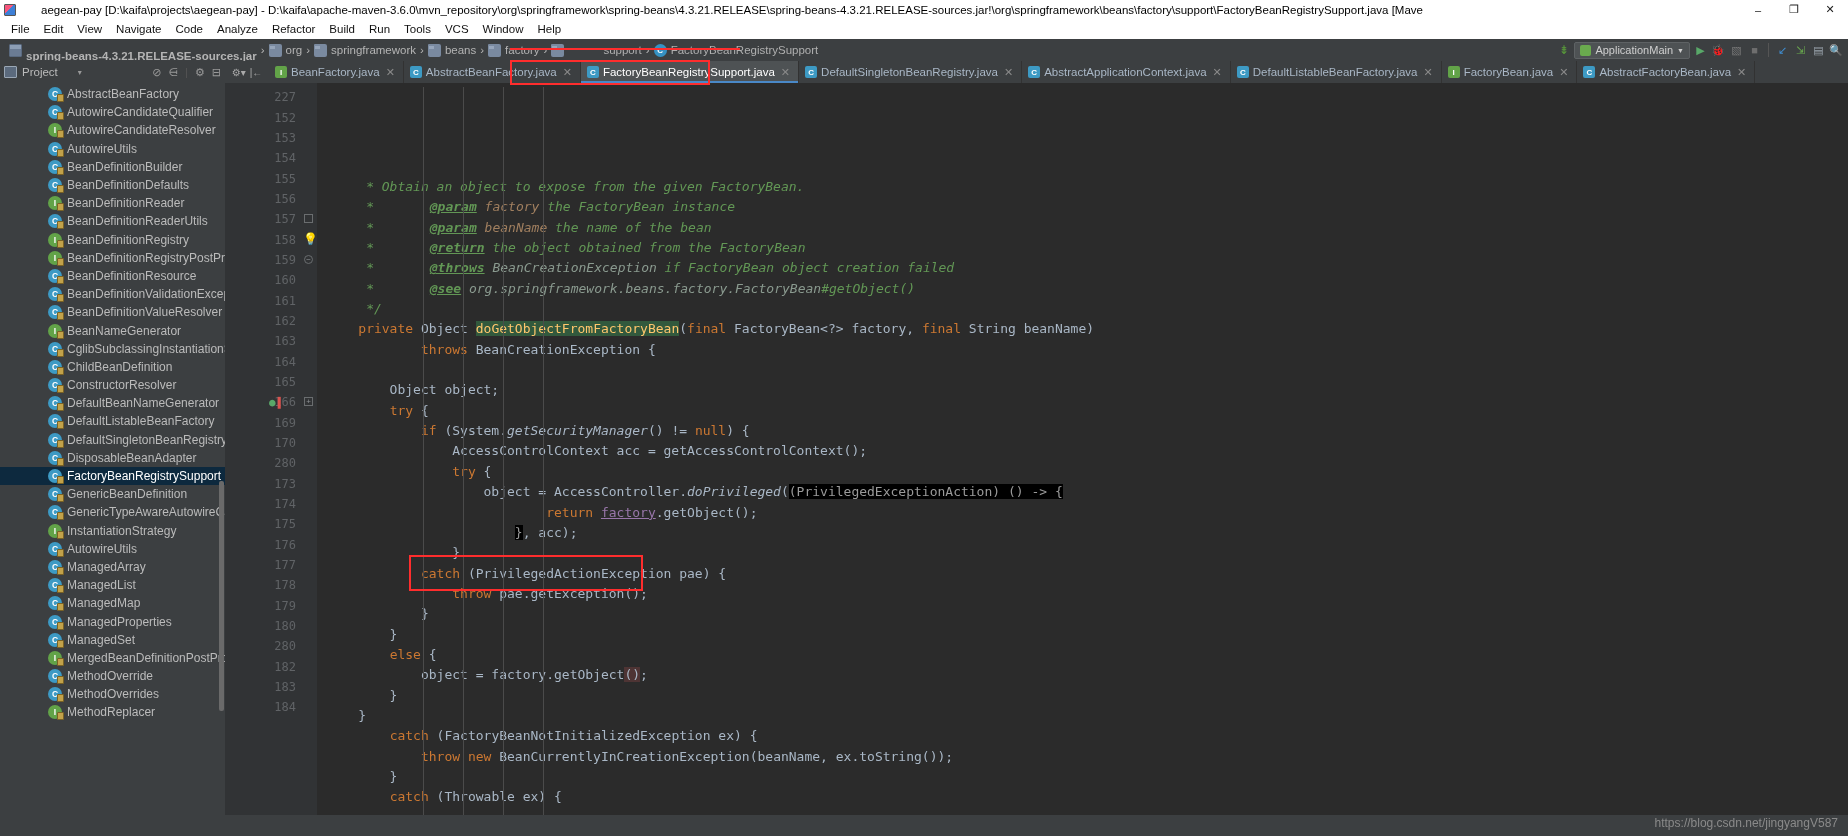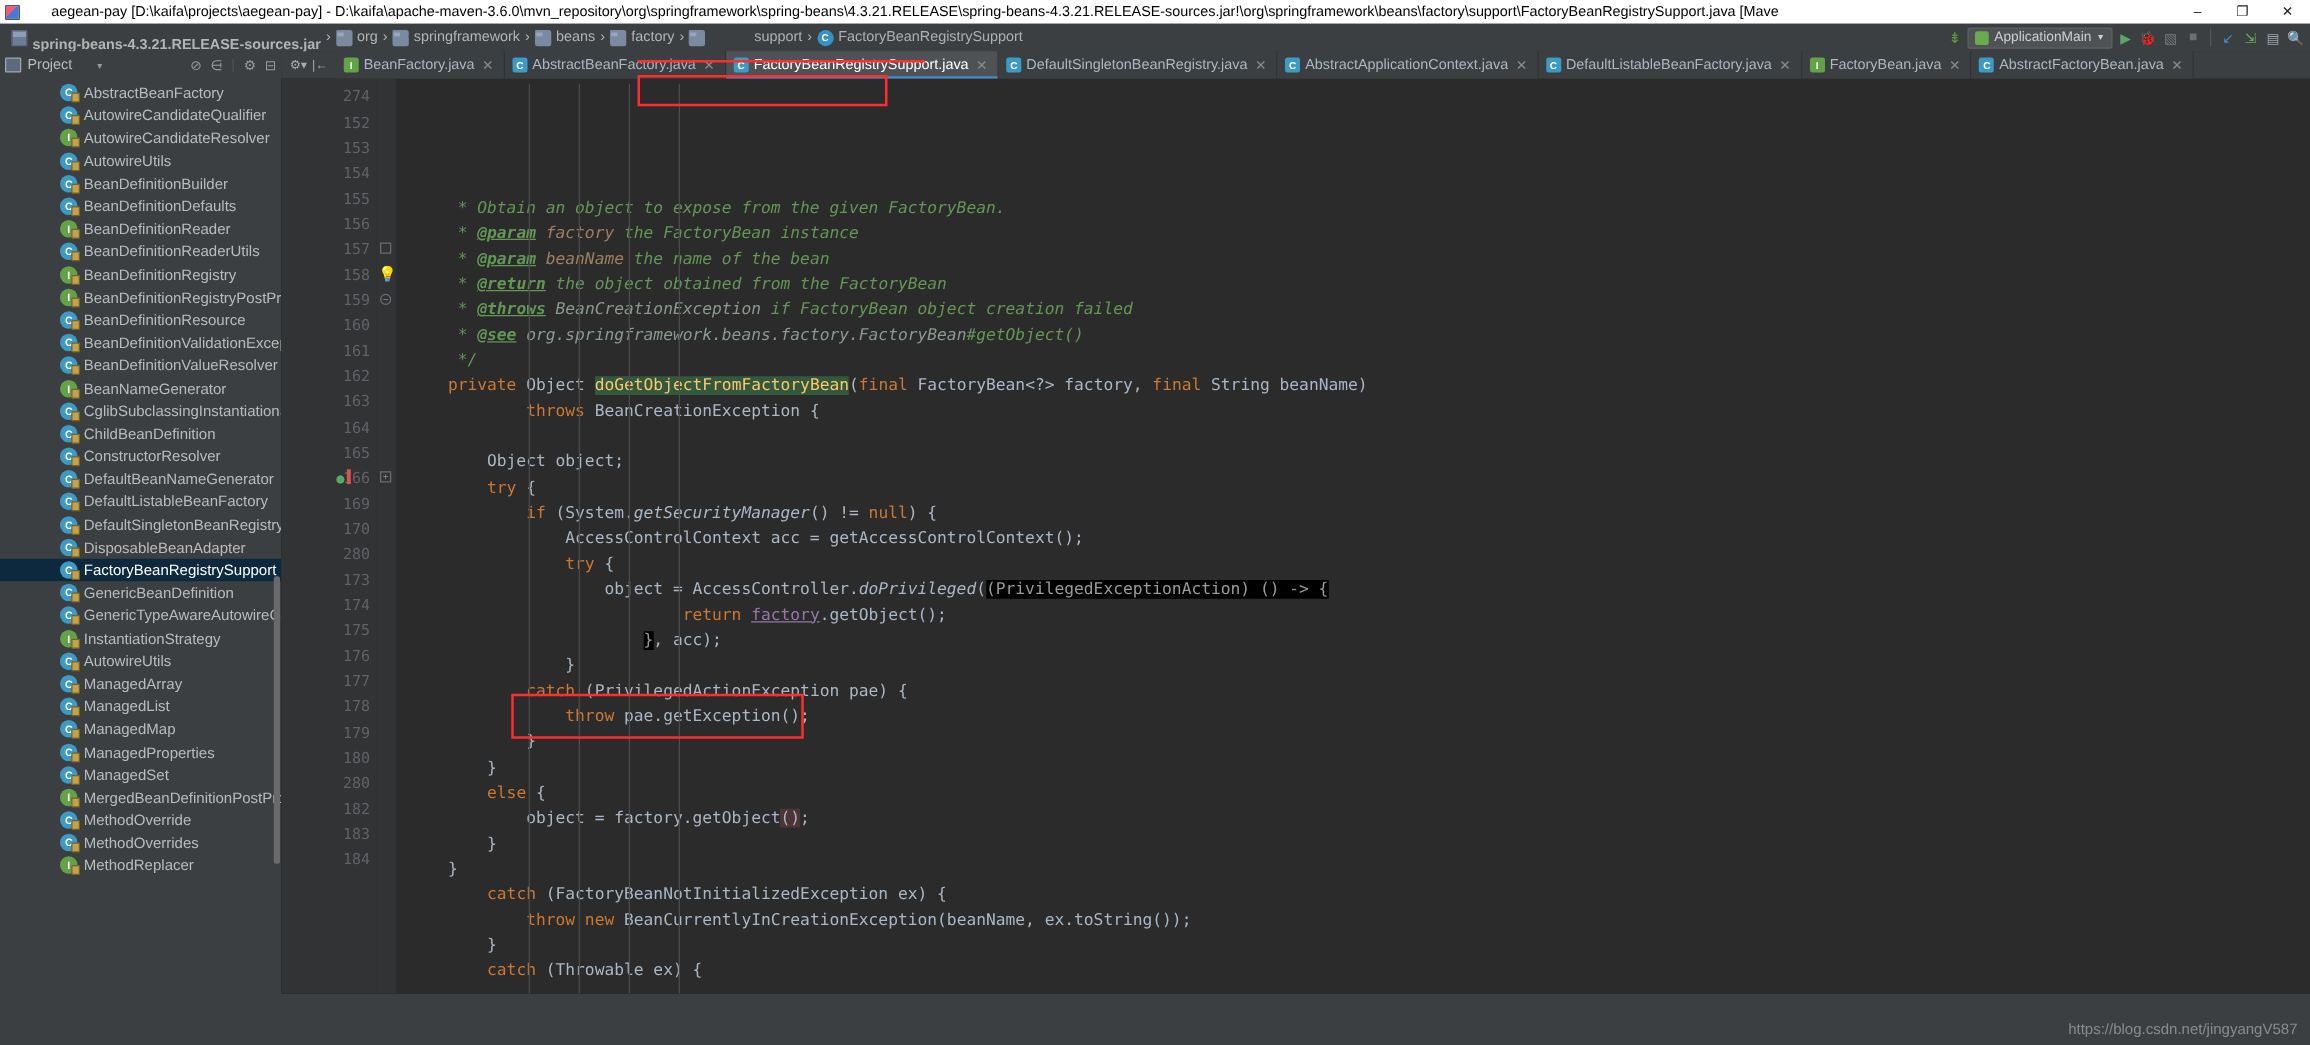--- a/index.html
+++ b/index.html
@@ -138,21 +138,21 @@
   .code {
     flex: 1; font-family: "DejaVu Sans Mono", monospace; font-size: 13px;
     padding-top: 4px; color: #a9b7c6; position: relative; overflow: hidden; white-space: pre;
   }
   .c-row { height: 20.35px; line-height: 20.35px; padding-left: 10px; }
   .ind-guide { position: absolute; top: 4px; bottom: 0; width: 1px; background: #4b4b4b; }
 
   
   .kw { color: #cc7832; }
   .cmt { color: #629755; font-style: italic; }
-  .tag { color: #629755; font-style: italic; font-weight: bold; text-decoration: underline; }
+  .tag { color: #629755; font-style: italic; font-weight: bold; text-decoration: underline; margin-left: 48px; }
   .cmt-p { color: #a07f5f; font-style: italic; }
   .cmt-c { color: #8a9a8f; font-style: italic; }
   .cmtlink { color: #629755; font-style: italic; }
   .mdecl { color: #ffc66d; background: #32593d; }
   .ital { color: #a9b7c6; font-style: italic; }
   .fld { color: #9876aa; text-decoration: underline; }
   .greyhl { background: #000000; color: #9a9a9a; }
   .errhl { background: #4e3434; }
 
   
@@ -171,20 +171,35 @@
   <div class="titlebar">
     <span class="app-icon"></span>
     <span class="title-text">aegean-pay [D:\kaifa\projects\aegean-pay] - D:\kaifa\apache-maven-3.6.0\mvn_repository\org\springframework\spring-beans\4.3.21.RELEASE\spring-beans-4.3.21.RELEASE-sources.jar!\org\springframework\beans\factory\support\FactoryBeanRegistrySupport.java [Mave</span>
     <span class="win-btns">
       <span class="win-btn">–</span>
       <span class="win-btn">❐</span>
       <span class="win-btn">✕</span>
     </span>
   </div>
 
+  <div class="menubar" id="menubar">
+      <span class="menu-item">File</span>
+      <span class="menu-item">Edit</span>
+      <span class="menu-item">View</span>
+      <span class="menu-item">Navigate</span>
+      <span class="menu-item">Code</span>
+      <span class="menu-item">Analyze</span>
+      <span class="menu-item">Refactor</span>
+      <span class="menu-item">Build</span>
+      <span class="menu-item">Run</span>
+      <span class="menu-item">Tools</span>
+      <span class="menu-item">VCS</span>
+      <span class="menu-item">Window</span>
+      <span class="menu-item">Help</span>
+    </div>
 
   <div class="navbar">
     <div id="crumbs" style="display:flex;align-items:center;">
         <span class="crumb">
           <span class="ic ic-jar"></span>
           <span style="font-weight: bold; margin-top: 12px;">spring-beans-4.3.21.RELEASE-sources.jar</span>
         </span>
         <span class="sep">›</span>
         <span class="crumb">
           <span class="ic ic-folder"></span>
@@ -443,21 +458,21 @@
               <span class="tab-ic">C</span>
               <span>AbstractFactoryBean.java</span>
               <span class="close">✕</span>
             </div>
           </div>
       </div>
 
       <div class="code-wrap">
         <div class="gutter" id="gutter">
             <div class="g-row">
-              <span>274</span>
+              <span>227</span>
             </div>
             <div class="g-row">
               <span>152</span>
             </div>
             <div class="g-row">
               <span>153</span>
             </div>
             <div class="g-row">
               <span>154</span>
             </div>

